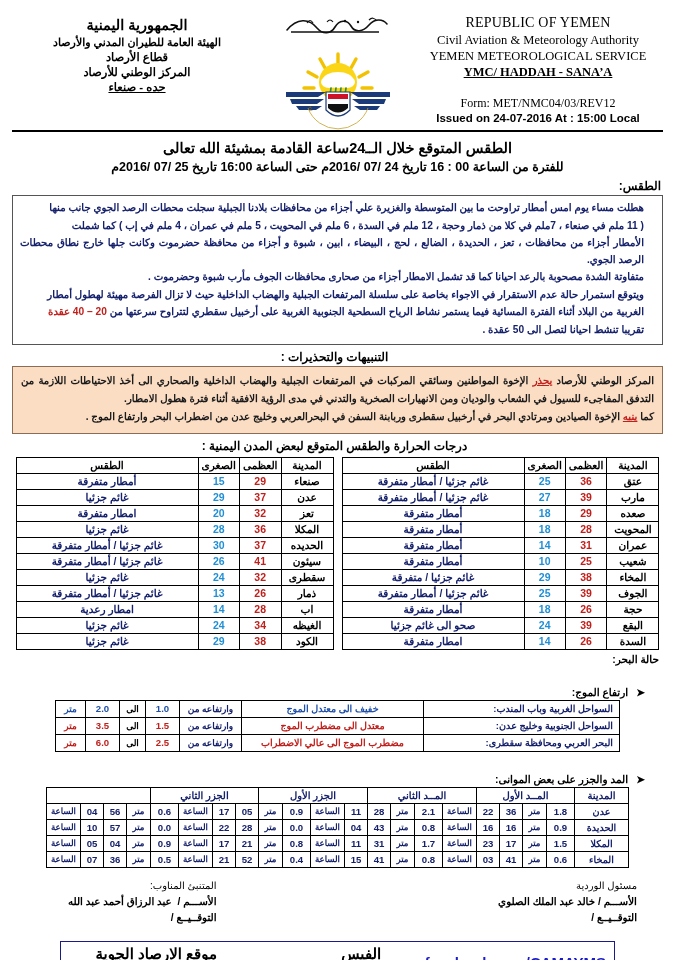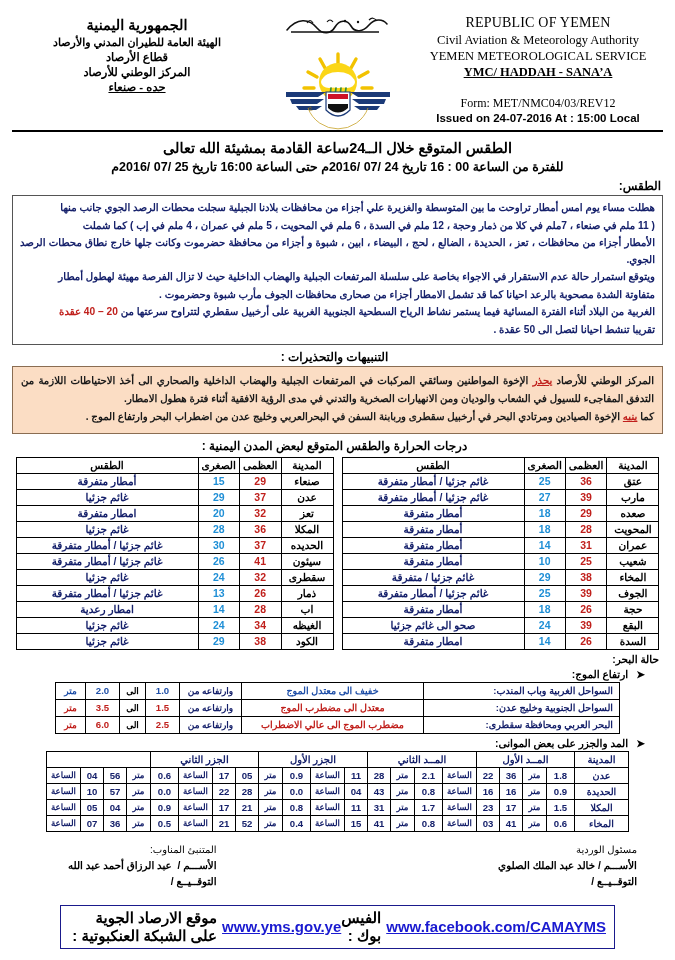--- a/index.html
+++ b/index.html
@@ -61,21 +61,21 @@
     direction: rtl; text-align: right; font-family: "Liberation Sans", sans-serif;
     font-weight: bold; font-size: 12px; margin: 5px 6px 2px 0;
   }
   .sec-label.center-ish { text-align: center; }
 
   
   .box {
     border: 1px solid #555; direction: rtl; text-align: justify;
     font-family: "Liberation Sans", sans-serif;
     font-size: 10.2px; font-weight: bold; line-height: 1.62;
-    color: #16216b; padding: 4px 7px 5px 7px; margin: 0 4px;
+    color: #16216b; padding: 4px 18px 5px 7px; margin: 0 4px;
   }
   .box p { margin: 0 0 1px 0; }
   .box .rednum { color: #c0201c; }
   .warn-box {
     background: #fbddc4; border: 1px solid #8a6d52; color: #1a1a1a;
     font-size: 10.2px; line-height: 1.72; padding: 5px 8px 6px 8px;
   }
   .warn-box .kw { color: #c0201c; font-weight: bold; text-decoration: underline; }
 
   
@@ -116,21 +116,21 @@
   table.tide th { font-size: 10px; }
   .t-city { width: 54px; }
   .t-m    { width: 28px; }
   .t-mu   { width: 24px; font-size: 8.6px; font-weight: normal; }
   .t-hh   { width: 23px; }
   .t-mm   { width: 23px; }
   .t-hu   { width: 34px; font-size: 8.6px; font-weight: normal; }
 
   .bullet-line {
     direction: rtl; text-align: right; font-family: "Liberation Sans", sans-serif;
-    font-size: 10.5px; font-weight: bold; margin: 3px 22px 2px 0; color: #000;
+    font-size: 10.5px; font-weight: bold; margin: 21px 22px 2px 0; color: #000;
   }
   .bullet-line .arrowhead { display: inline-block; margin-left: 8px; }
   .state-label { direction: rtl; text-align: right; font-family: "Liberation Sans", sans-serif;
     font-size: 10.5px; font-weight: bold; margin: 3px 8px 0 0; }
 
   
   .sig-row { display: flex; flex-direction: row-reverse; justify-content: space-between;
     direction: rtl; margin: 10px 30px 0 60px; font-family: "Liberation Sans", sans-serif; }
   .sig-col { text-align: right; font-size: 10.3px; line-height: 1.6; }
   .sig-col .role { font-weight: normal; font-size: 10px; }
@@ -239,22 +239,22 @@
     <div class="title-main">الطقس المتوقع خلال الــ24ساعة القادمة بمشيئة الله تعالى</div>
     <div class="title-sub">للفترة من الساعة  00 : 16 تاريخ 24 /07 /2016م حتى الساعة  16:00 تاريخ 25 /07 /2016م</div>
   </div>
 
   <div class="sec-label">الطقس:</div>
 
   <div class="box">
     <p>هطلت مساء يوم امس أمطار تراوحت  ما بين المتوسطة والغزيرة علي أجزاء من محافظات بلادنا الجبلية  سجلت محطات الرصد الجوي جانب منها</p>
     <p>( 11 ملم في صنعاء  ،   7ملم في كلا من  ذمار وحجة ،  12 ملم في السدة ،  6 ملم في المحويت ،   5 ملم في عمران ،  4 ملم في إب )  كما  شملت</p>
     <p>الأمطار أجزاء من محافظات ، تعز ، الحديدة ، الضالع ، لحج ، البيضاء ، ابين ، شبوة و أجزاء من محافظة حضرموت  وكانت جلها خارج نطاق محطات الرصد الجوي.</p>
+    <p>متفاوتة الشدة مصحوبة بالرعد احيانا  كما قد تشمل الامطار أجزاء من صحارى محافظات الجوف مأرب  شبوة  وحضرموت .</p>
     <p>ويتوقع استمرار حالة عدم الاستقرار في الاجواء بخاصة على سلسلة المرتفعات الجبلية  والهضاب الداخلية حيث لا تزال الفرصة مهيئة  لهطول أمطار</p>
-    <p>متفاوتة الشدة مصحوبة بالرعد احيانا  كما قد تشمل الامطار أجزاء من صحارى محافظات الجوف مأرب  شبوة  وحضرموت .</p>
     <p><span>الغربية من البلاد أثناء الفترة المسائية  فيما يستمر نشاط الرياح السطحية الجنوبية الغربية على أرخبيل سقطري لتتراوح سرعتها من </span><span class="rednum">20 – 40 عقدة</span></p>
     <p>تقريبا تنشط احيانا لتصل الى 50 عقدة .</p>
   </div>
 
   <div class="sec-label center-ish">التنبيهات والتحذيرات :</div>
 
   <div class="box warn-box">
     <p><span>المركز الوطني للأرصاد </span><span class="kw">يحذر</span><span> الإخوة المواطنين وسائقي المركبات في المرتفعات الجبلية والهضاب الداخلية والصحاري الى أخذ الاحتياطات اللازمة من التدفق  المفاجىء للسيول  في الشعاب والوديان ومن الانهيارات الصخرية والتدني  في مدى الرؤية الافقية أثناء فترة هطول الامطار.</span></p>
     <p><span>كما </span><span class="kw">ينبه</span><span> الإخوة الصيادين ومرتادي البحر في أرخبيل سقطرى وربابنة السفن في البحرالعربي وخليج عدن من اضطراب البحر وارتفاع الموج .</span></p>
   </div>

